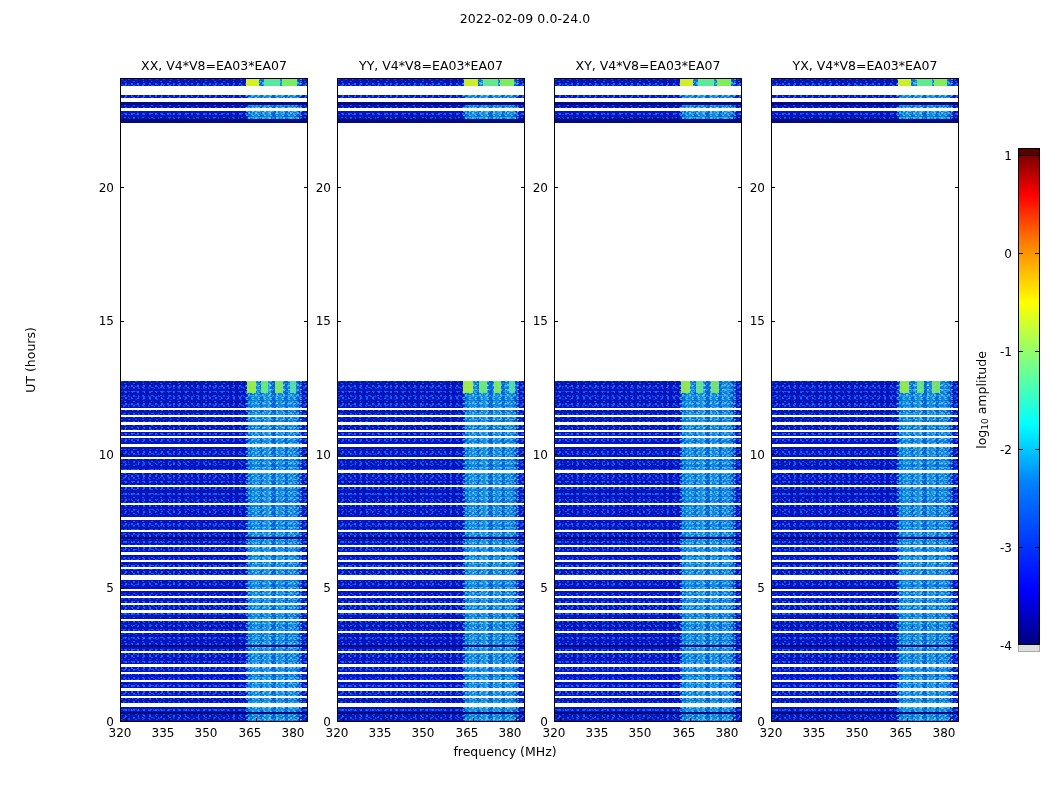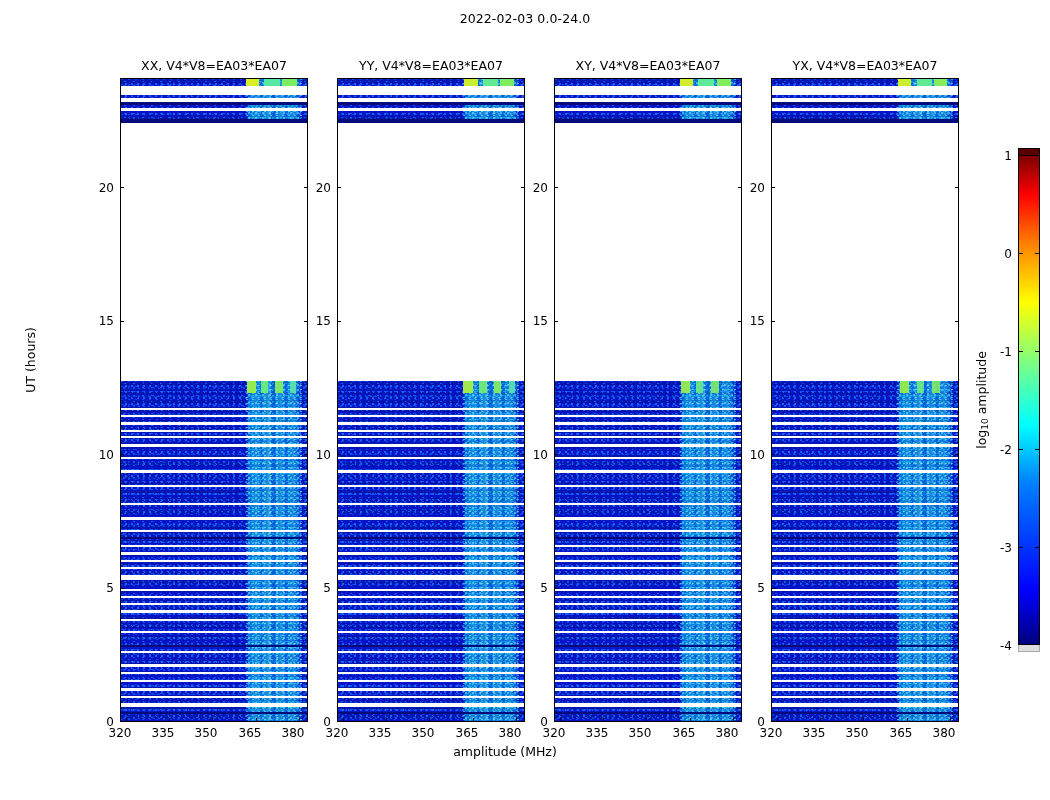--- a/index.html
+++ b/index.html
@@ -95,21 +95,21 @@
     position:absolute;left:982px;top:400px;font-size:12.5px;color:#000;
     transform:translate(-50%,-50%) rotate(-90deg);white-space:nowrap;
   }
   .sub{font-size:9px;vertical-align:-2px;}
 </style>
 </head>
 <body>
 
 <div class="fig">
 
-  <div class="suptitle">2022-02-03 0.0-24.0</div>
+  <div class="suptitle">2022-02-09 0.0-24.0</div>
 
   <div class="panel" style="left:120px;width:188px;">
     <div class="panel-title">XX, V4*V8=EA03*EA07</div>
     <div class="plotarea">
 
       <div class="databand" style="top:0px;height:44px;">
         <div class="noise"></div>
         <div class="rfi" style="left:67%;width:31%;"></div>
         <div class="rfi-tex" style="left:67%;width:31%;"></div>
         <div class="hot" style="left:67%;top:0px;width:13px;height:7px;background:#d8ee25;"></div>
@@ -477,21 +477,21 @@
   <div class="xtick-lbl" style="left:841px;top:726px;width:32px;">350</div>
   <div class="xtick-lbl" style="left:885px;top:726px;width:32px;">365</div>
   <div class="xtick-lbl" style="left:928px;top:726px;width:32px;">380</div>
   <div class="xtick-mark" style="left:777px;top:718px;"></div>
   <div class="xtick-mark" style="left:820px;top:718px;"></div>
   <div class="xtick-mark" style="left:863px;top:718px;"></div>
   <div class="xtick-mark" style="left:907px;top:718px;"></div>
   <div class="xtick-mark" style="left:950px;top:718px;"></div>
 
   <div class="ylabel">UT (hours)</div>
-  <div class="xlabel">amplitude (MHz)</div>
+  <div class="xlabel">frequency (MHz)</div>
 
   <div class="cbar"></div>
   <div class="cbar-over" style="top:148px;background:#5b0000;border:1px solid #000;border-bottom:0;box-sizing:border-box;"></div>
   <div class="cbar-over" style="top:645px;background:#dddddd;border:1px solid #aaa;border-top:0;box-sizing:border-box;"></div>
 
   <div class="cb-tick-lbl" style="left:978px;top:149px;">1</div>
   <div class="cb-tick-lbl" style="left:978px;top:247px;">0</div>
   <div class="cb-tick-lbl" style="left:978px;top:345px;">-1</div>
   <div class="cb-tick-lbl" style="left:978px;top:443px;">-2</div>
   <div class="cb-tick-lbl" style="left:978px;top:541px;">-3</div>

